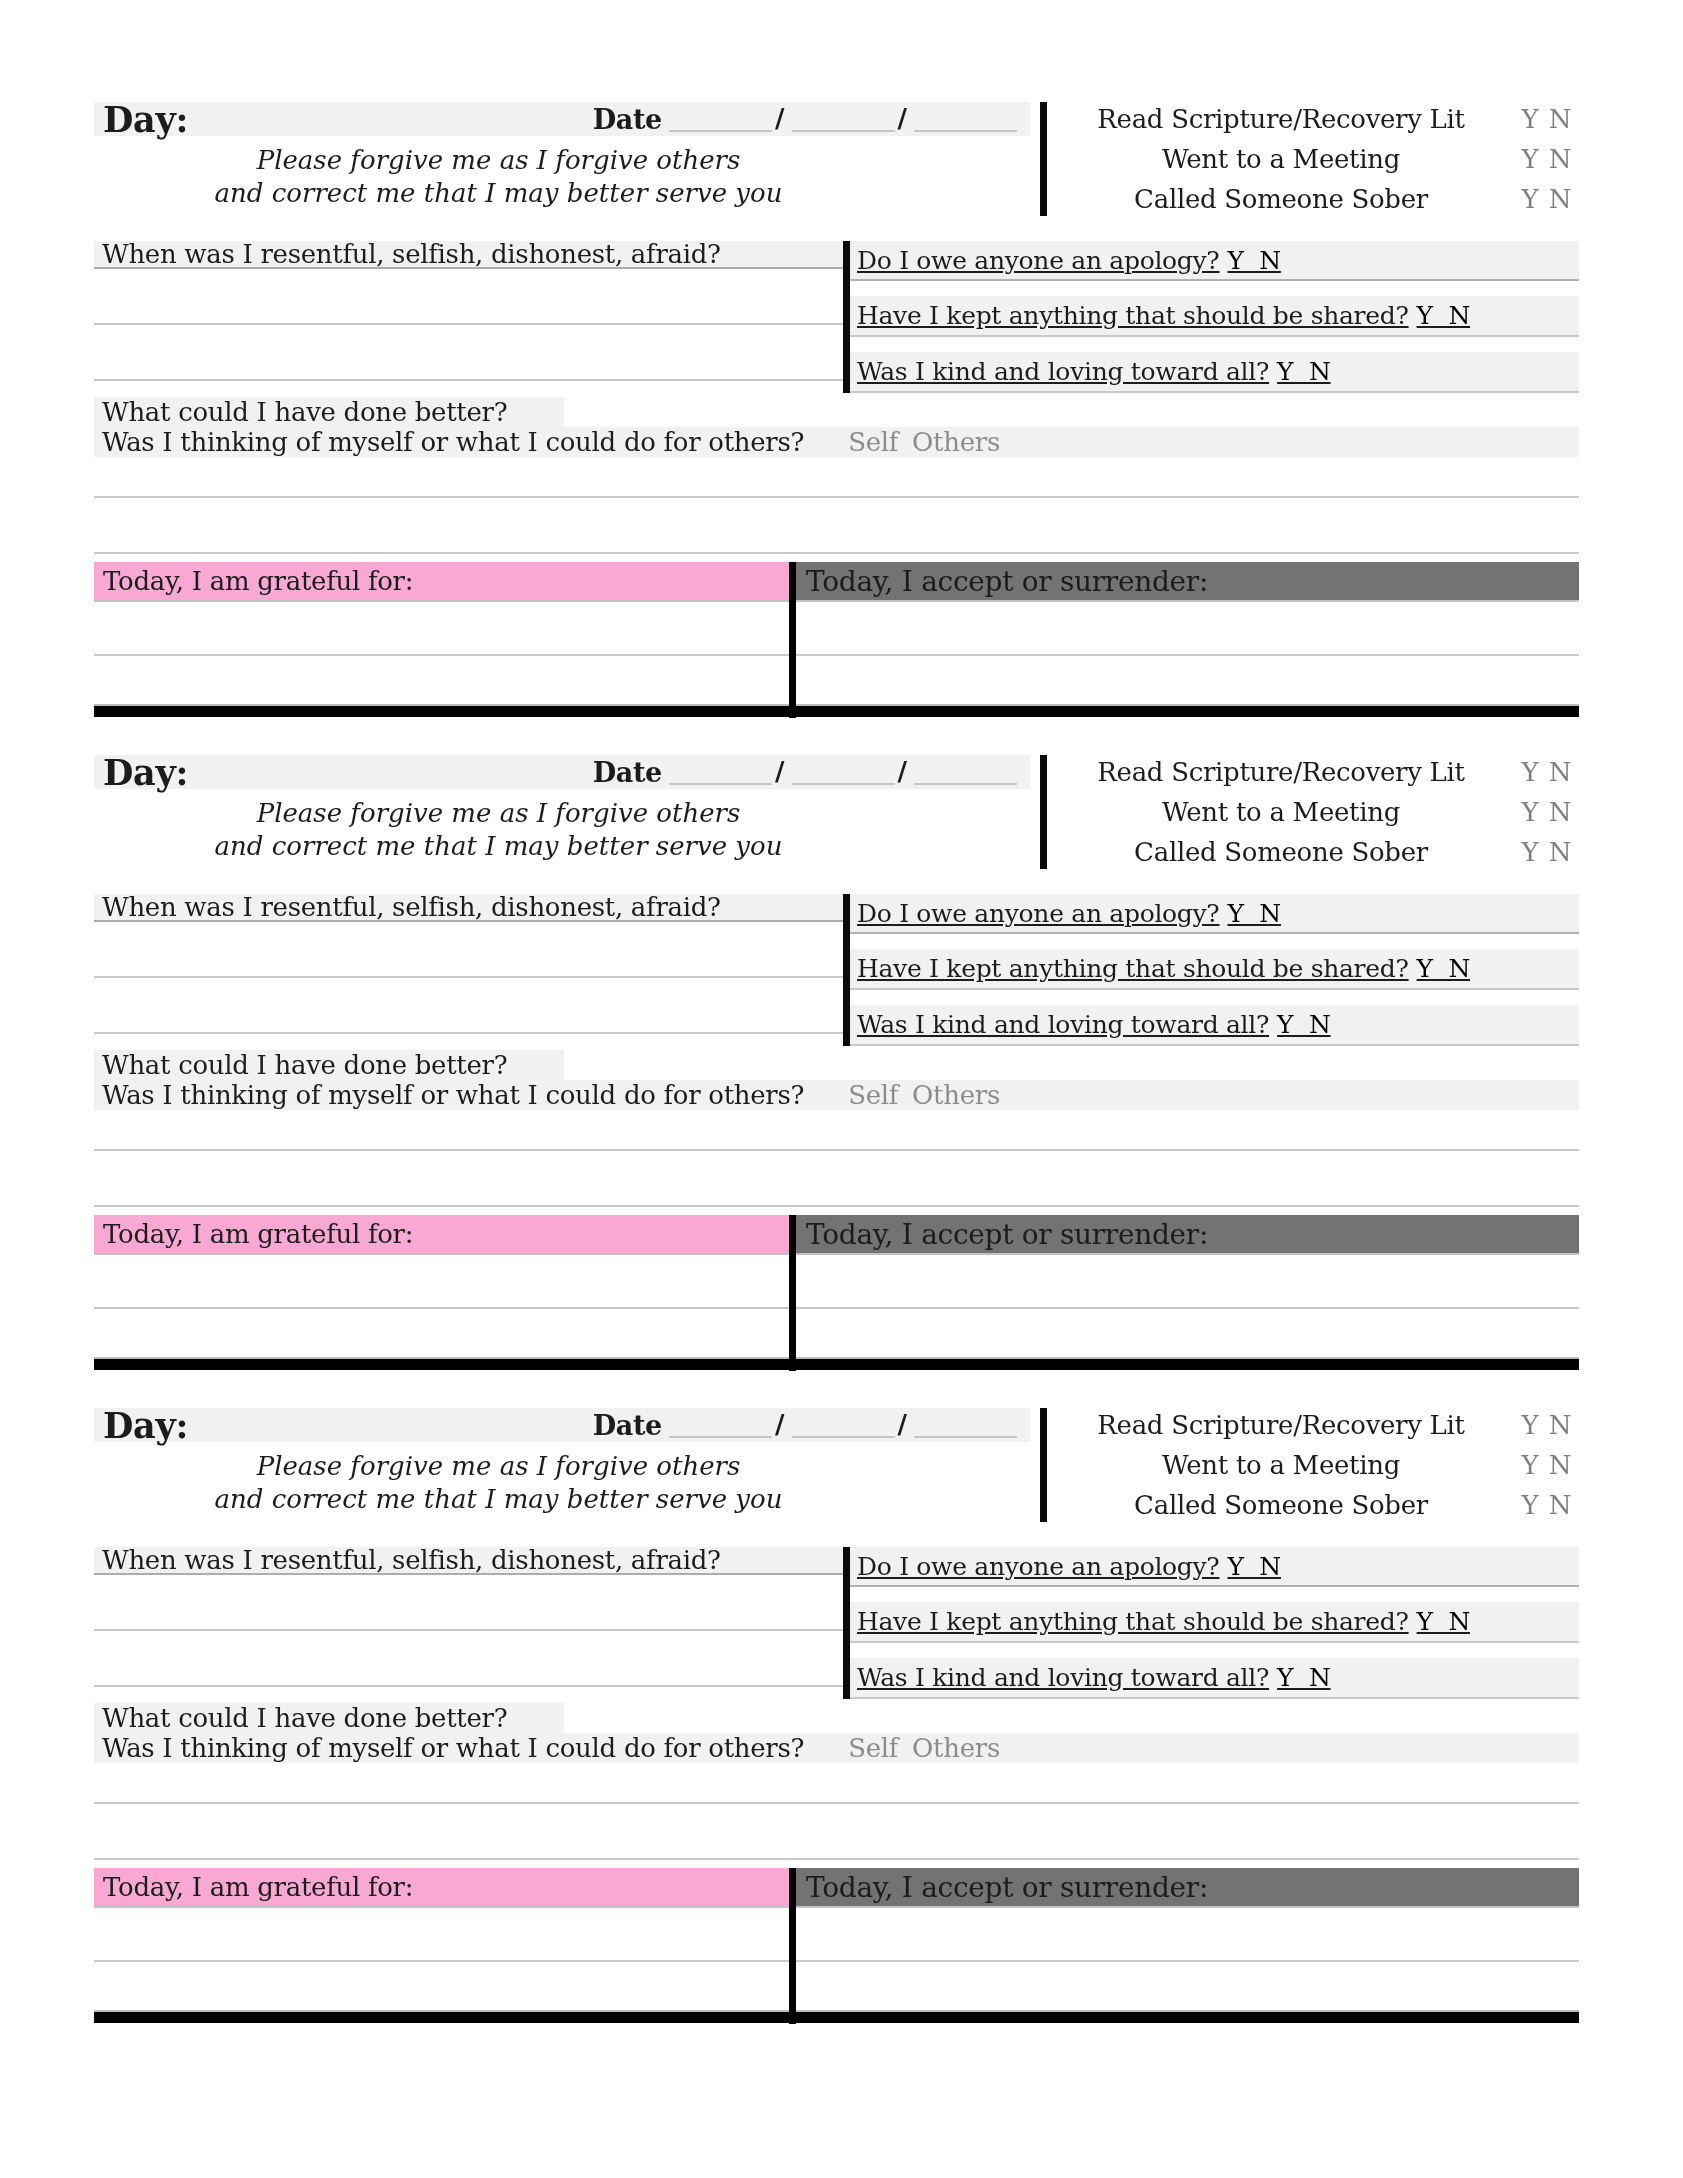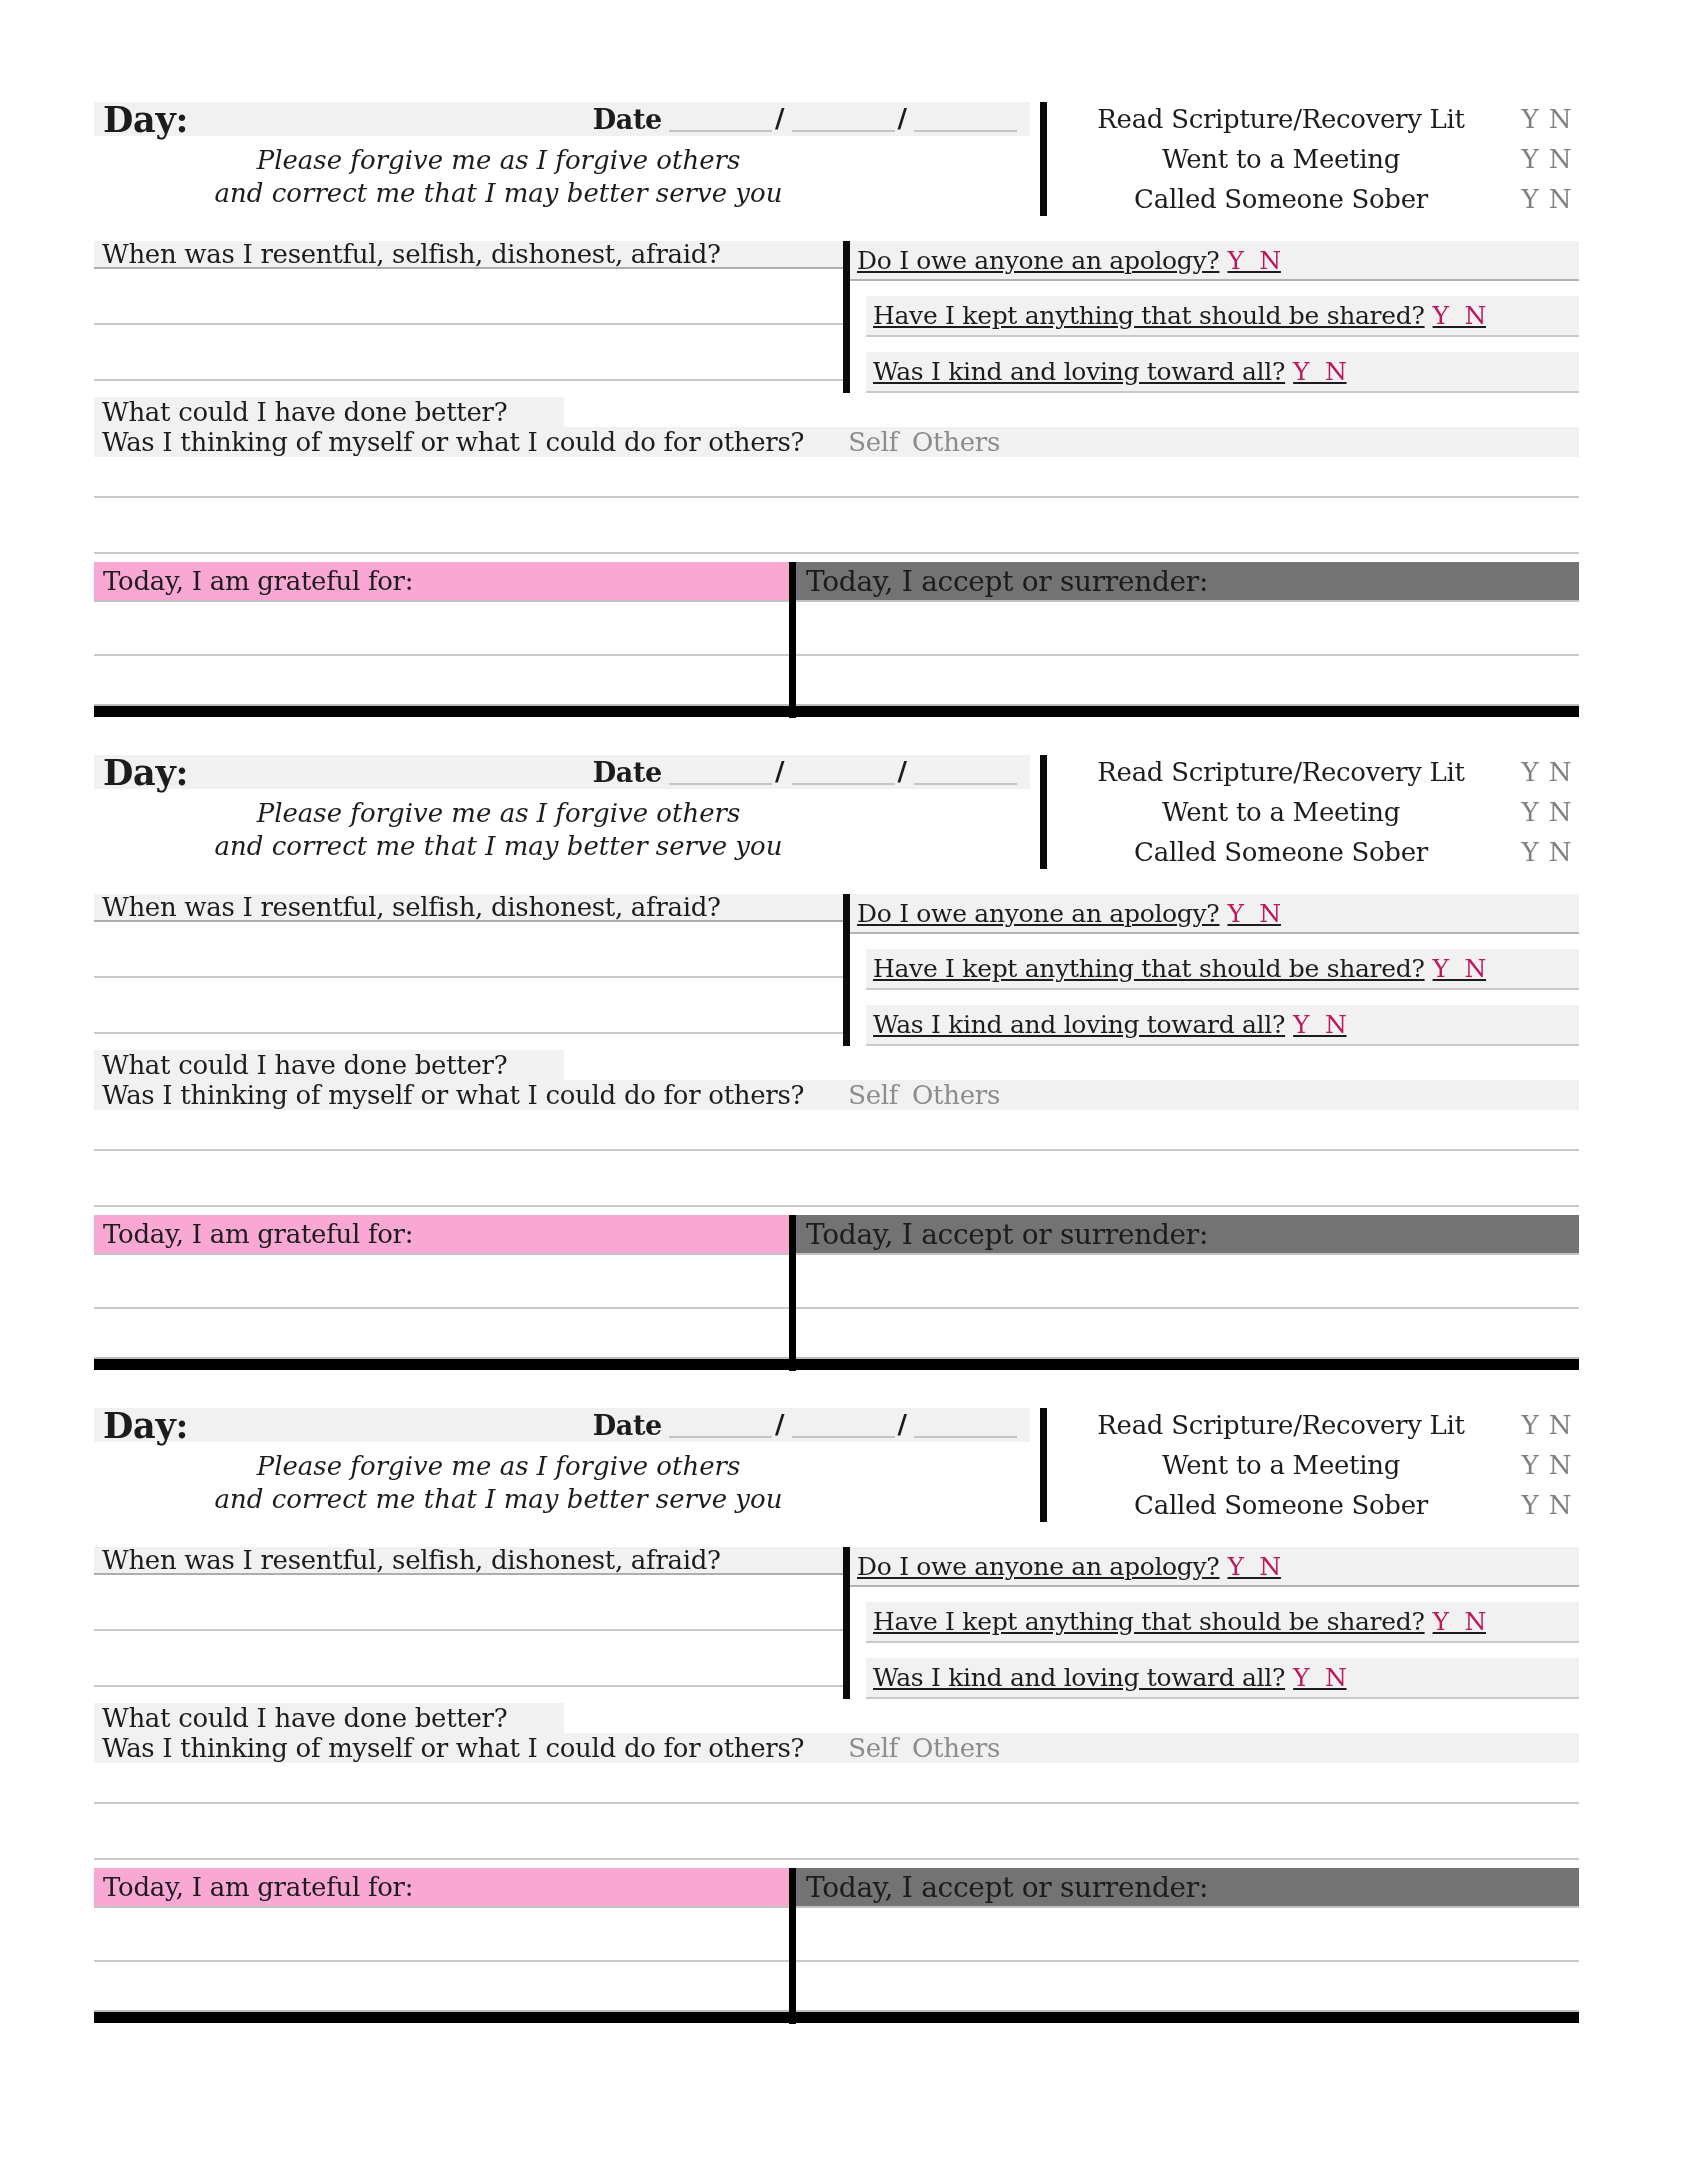--- a/index.html
+++ b/index.html
@@ -33,23 +33,23 @@
   .yn-cell { color: #7f7f7f; width: 30px; text-align: center; }
 
   
   .inv-zone { display: flex; margin-top: 25px; }
   .inv-left { width: 749px; }
   .inv-header { height: 28px; background: #f1f1f1; border-bottom: 2px solid #adadad; display: flex; align-items: center; padding-left: 8px; font-size: 26px; letter-spacing: -0.3px; }
   .inv-wline { height: 56px; border-bottom: 2px solid #c9c9c9; }
   .inv-bar { width: 7px; background: #0b0b0b; height: 152px; }
   .inv-right { flex: 1; }
   .inv-q { height: 40px; background: #f1f1f1; border-bottom: 2px solid #b2b2b2; display: flex; align-items: center; padding-left: 7px; font-size: 25px; letter-spacing: -0.3px; text-decoration: underline; }
-  .inv-row { height: 56px; border-bottom: 2px solid #c9c9c9; display: flex; flex-direction: column; justify-content: flex-end; margin-left: 16px; }
+  .inv-row { height: 56px; border-bottom: 2px solid #c9c9c9; display: flex; flex-direction: column; justify-content: flex-end; }
   .inv-row .inv-q { height: 39px; border-bottom: none; }
-  .yn-inline { color: #be185d; margin-left: 8px; word-spacing: 8px; white-space: pre; }
+  .yn-inline { color: #000000; margin-left: 8px; word-spacing: 8px; white-space: pre; }
 
   
   .better-zone { display: flex; margin-top: 4px; height: 44px; border-bottom: 2px solid #adadad; flex-direction: column; }
   .better-left { width: 470px; background: #f1f1f1; display: flex; align-items: center; padding-left: 8px; font-size: 26px; letter-spacing: -0.3px; }
   .better-bar { width: 7px; background: #0b0b0b; }
   .better-right { flex: 1; background: #f1f1f1; display: flex; align-items: center; padding-left: 8px; font-size: 26px; letter-spacing: -0.3px; gap: 32px; }
   .opt-inline { color: #8c8c8c; margin-left: 12px; word-spacing: 6px; white-space: pre; text-align: right; }
 
   .wline1 { height: 57px; border-bottom: 2px solid #c9c9c9; }
   .wline2 { height: 56px; border-bottom: 2px solid #c9c9c9; }

